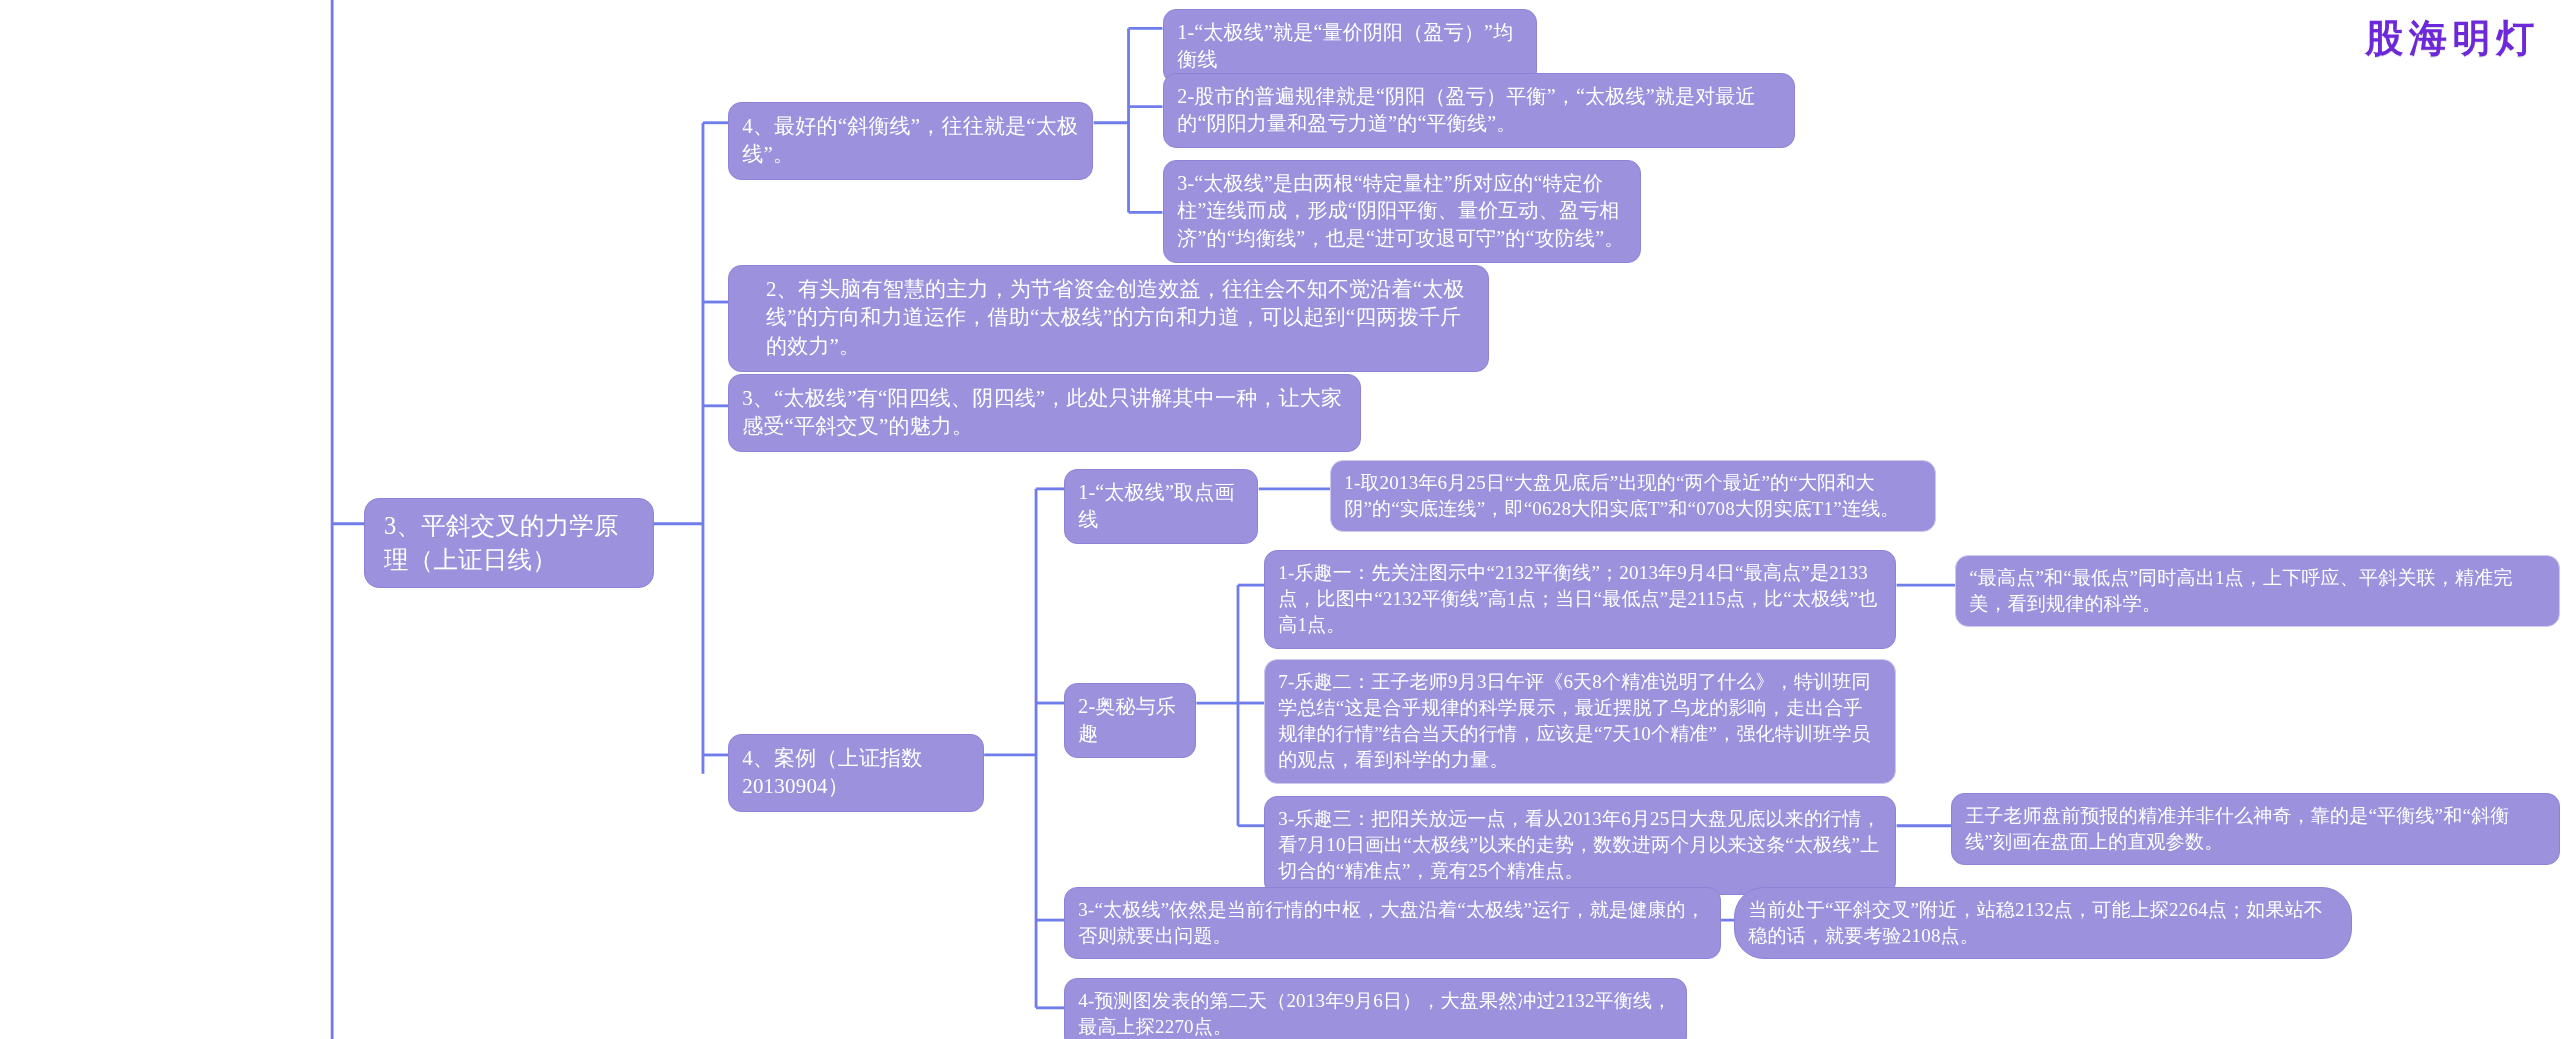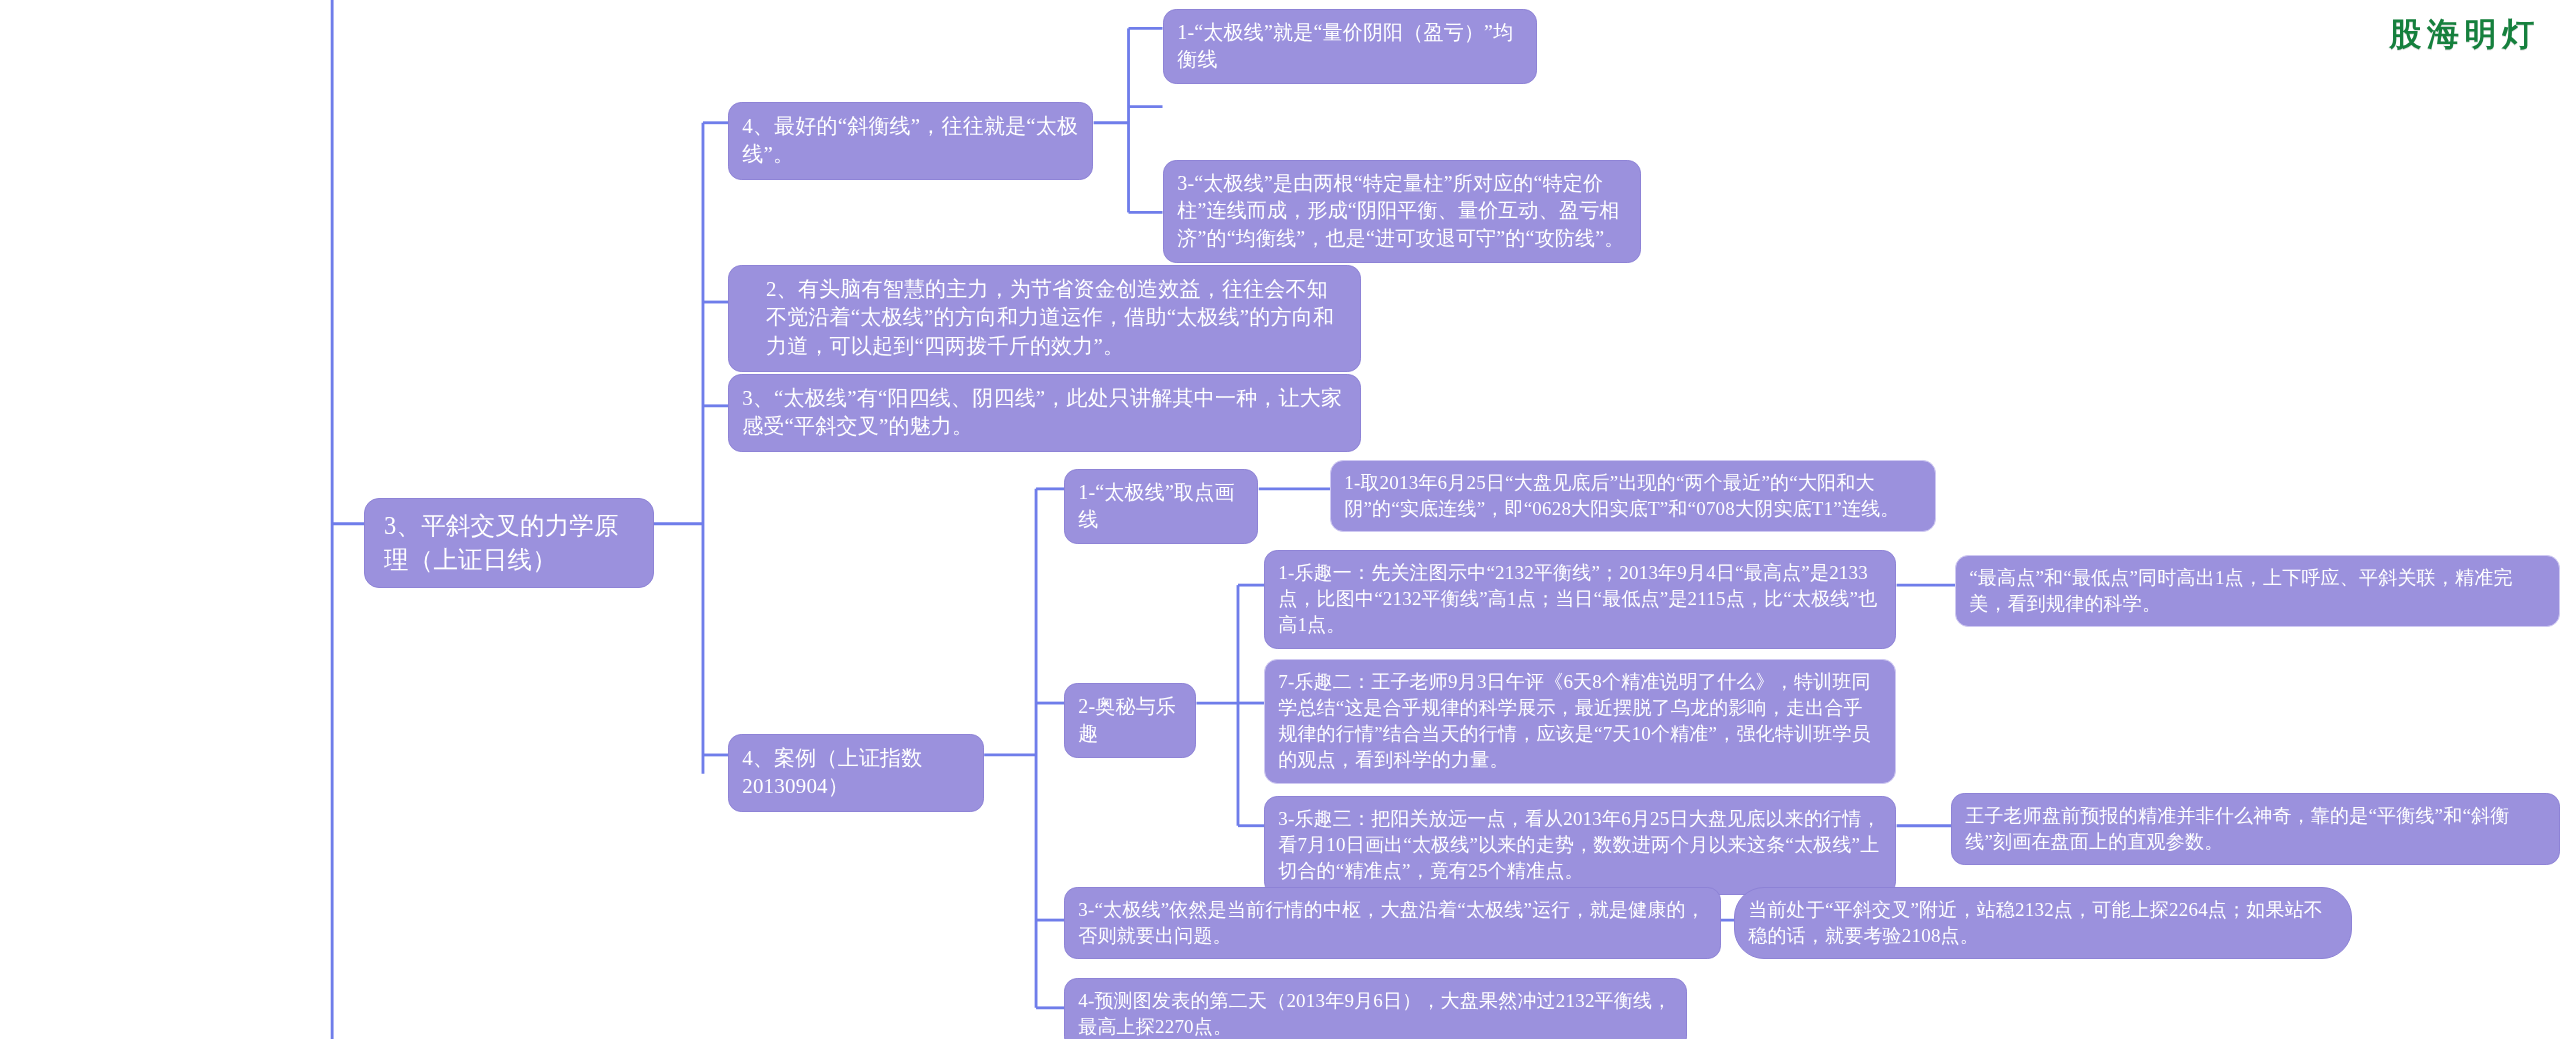--- a/index.html
+++ b/index.html
@@ -28,23 +28,23 @@
   .node span{display:block;width:100%;font-family:Liberation Serif, serif;}
 
   .root{font-size:24.5px;border-radius:15px;padding:10.4px 19px;}
   .lvl1{font-size:21px;}
   .lvl2{font-size:20px;}
   .lvl3{font-size:19px;}
 
   .watermark{
     position:absolute;
     right:36px;top:13.2px;
-    font-size:32px;
+    font-size:38px;
     font-weight:bold;
-    color:#15803d;
+    color:#6d28d9;
     letter-spacing:5.7px;
     text-shadow:0 0.9px 0 #e2e2e2;
     font-family:"DejaVu Serif","Liberation Serif",serif;
     user-select:none;
   }
 </style>
 </head>
 <body>
 
 <div id="canvas">
@@ -94,36 +94,39 @@
   <div class="watermark">股海明灯</div>
 
   <div class="node root" style="left:364px;top:498px;width:290px;">
     <span>3、平斜交叉的力学原理（上证日线）</span>
   </div>
 
   <div class="node lvl1" style="left:728px;top:102px;width:365px;">
     <span>4、最好的“斜衡线”，往往就是“太极线”。</span>
   </div>
 
-  <div class="node lvl1" style="left:728px;top:265px;width:633px;padding-left:37px;">
+  <div class="node lvl1" style="left:728px;top:265px;width:761px;padding-left:37px;">
     <span>2、有头脑有智慧的主力，为节省资金创造效益，往往会不知不觉沿着“太极线”的方向和力道运作，借助“太极线”的方向和力道，可以起到“四两拨千斤的效力”。</span>
   </div>
 
   <div class="node lvl1" style="left:728px;top:374px;width:633px;">
     <span>3、“太极线”有“阳四线、阴四线”，此处只讲解其中一种，让大家感受“平斜交叉”的魅力。</span>
   </div>
 
   <div class="node lvl1" style="left:728px;top:734px;width:256px;">
     <span>4、案例（上证指数20130904）</span>
   </div>
 
   <div class="node lvl2" style="left:1163px;top:9.4px;width:374px;">
     <span>1-“太极线”就是“量价阴阳（盈亏）”均衡线</span>
   </div>
 
+  <div class="node lvl2" style="left:1163px;top:73px;width:632px;">
+    <span>2-股市的普遍规律就是“阴阳（盈亏）平衡”，“太极线”就是对最近的“阴阳力量和盈亏力道”的“平衡线”。</span>
+  </div>
 
   <div class="node lvl2" style="left:1163px;top:160px;width:478px;">
     <span>3-“太极线”是由两根“特定量柱”所对应的“特定价柱”连线而成，形成“阴阳平衡、量价互动、盈亏相济”的“均衡线”，也是“进可攻退可守”的“攻防线”。</span>
   </div>
 
   <div class="node lvl2" style="left:1064px;top:469px;width:194px;">
     <span>1-“太极线”取点画线</span>
   </div>
 
   <div class="node lvl3 outline" style="left:1330px;top:460px;width:606px;">

